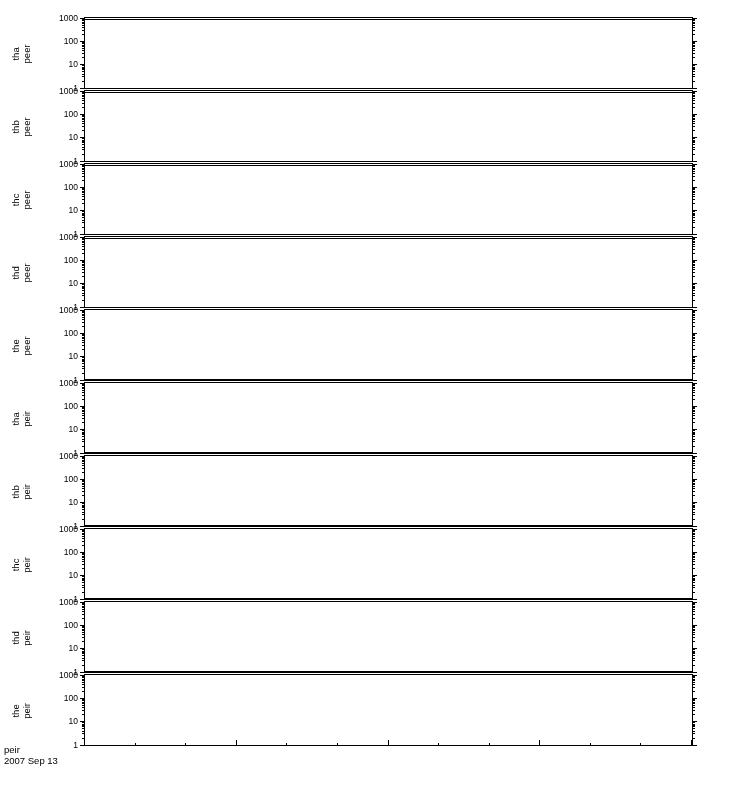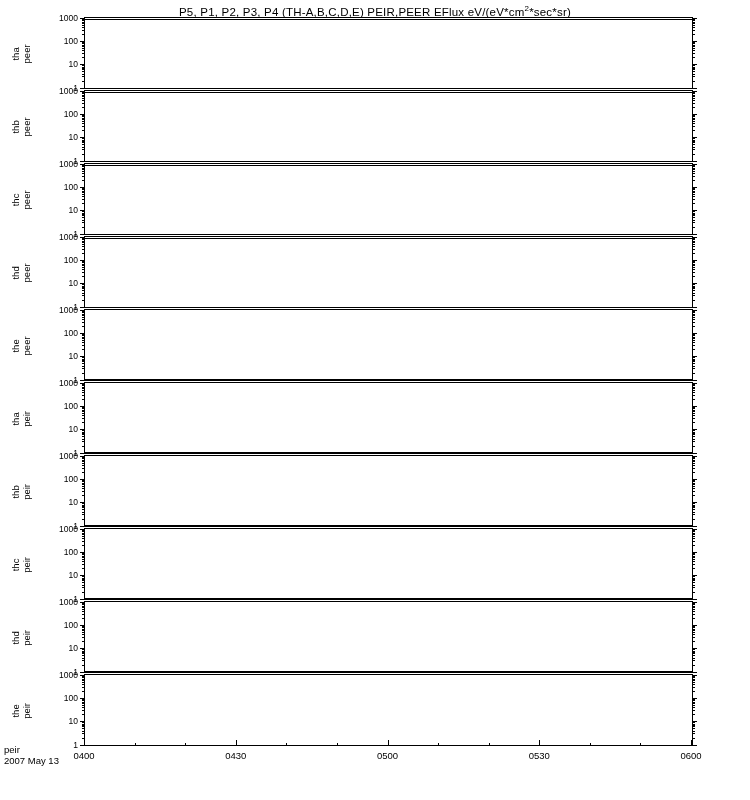--- a/index.html
+++ b/index.html
@@ -120,27 +120,20 @@
     font-size: 9.5px;
     line-height: 1.2;
     white-space: nowrap;
   }
 </style>
 </head>
 <body>
 
 <div id="stage">
 
-  <div id="title">
-    <span>P5, P1, P2, P3, P4</span>
-    <span>(TH-A,B,C,D,E)</span>
-    <span>PEIR,PEER</span>
-    <span>EFlux</span>
-    <span><span>eV/(eV*cm</span><sup>2</sup><span>*sec*sr)</span></span>
-  </div>
 
   <div id="panels">
       <div class="panel" style="top: 17px; height: 71.5px;">
         <div class="ytick" style="top: 0px;"></div>
         <div class="ytick-r" style="top: 0px;"></div>
         <div class="ytick minor" style="top: 16.1928px;"></div>
         <div class="ytick-r minor" style="top: 16.1928px;"></div>
         <div class="ytick minor" style="top: 12.1134px;"></div>
         <div class="ytick-r minor" style="top: 12.1134px;"></div>
         <div class="ytick minor" style="top: 9.21894px;"></div>
@@ -820,31 +813,24 @@
         <div class="ylab" style="top: 24.1667px;">100</div>
         <div class="ylab" style="top: 47.3333px;">10</div>
         <div class="ylab" style="top: 70.5px;">1</div>
       </div>
       <div class="rowlabel" style="left: 0px; top: 709.75px; width: 44px; margin-top: -10px; transform: rotate(-90deg);">
         <span class="l1">the</span>
         <span class="l2">peir</span>
       </div>
     </div>
 
-  <div id="xaxis-labels" class="xlabels" style="left: 84px; top: 749.5px; width: 609px; height: 14px;">
-      <div class="xlabel" style="left: 0px;">0400</div>
-      <div class="xlabel" style="left: 151.75px;">0430</div>
-      <div class="xlabel" style="left: 303.5px;">0500</div>
-      <div class="xlabel" style="left: 455.25px;">0530</div>
-      <div class="xlabel" style="left: 607px;">0600</div>
-    </div>
 
   <div id="corner" style="top: 743.5px;">
     <div>peir</div>
-    <div>2007 May 13</div>
+    <div>2007 Sep 13</div>
   </div>
 
 <div class="xaxis-ticks" style="position: absolute; left: 84px; top: 739.5px; width: 609px; height: 6px;">
       <div class="xt" style="left: 0px; top: 0px;"></div>
       <div class="xt minor" style="left: 50.5833px; top: 3px;"></div>
       <div class="xt minor" style="left: 101.167px; top: 3px;"></div>
       <div class="xt" style="left: 151.75px; top: 0px;"></div>
       <div class="xt minor" style="left: 202.333px; top: 3px;"></div>
       <div class="xt minor" style="left: 252.917px; top: 3px;"></div>
       <div class="xt" style="left: 303.5px; top: 0px;"></div>

